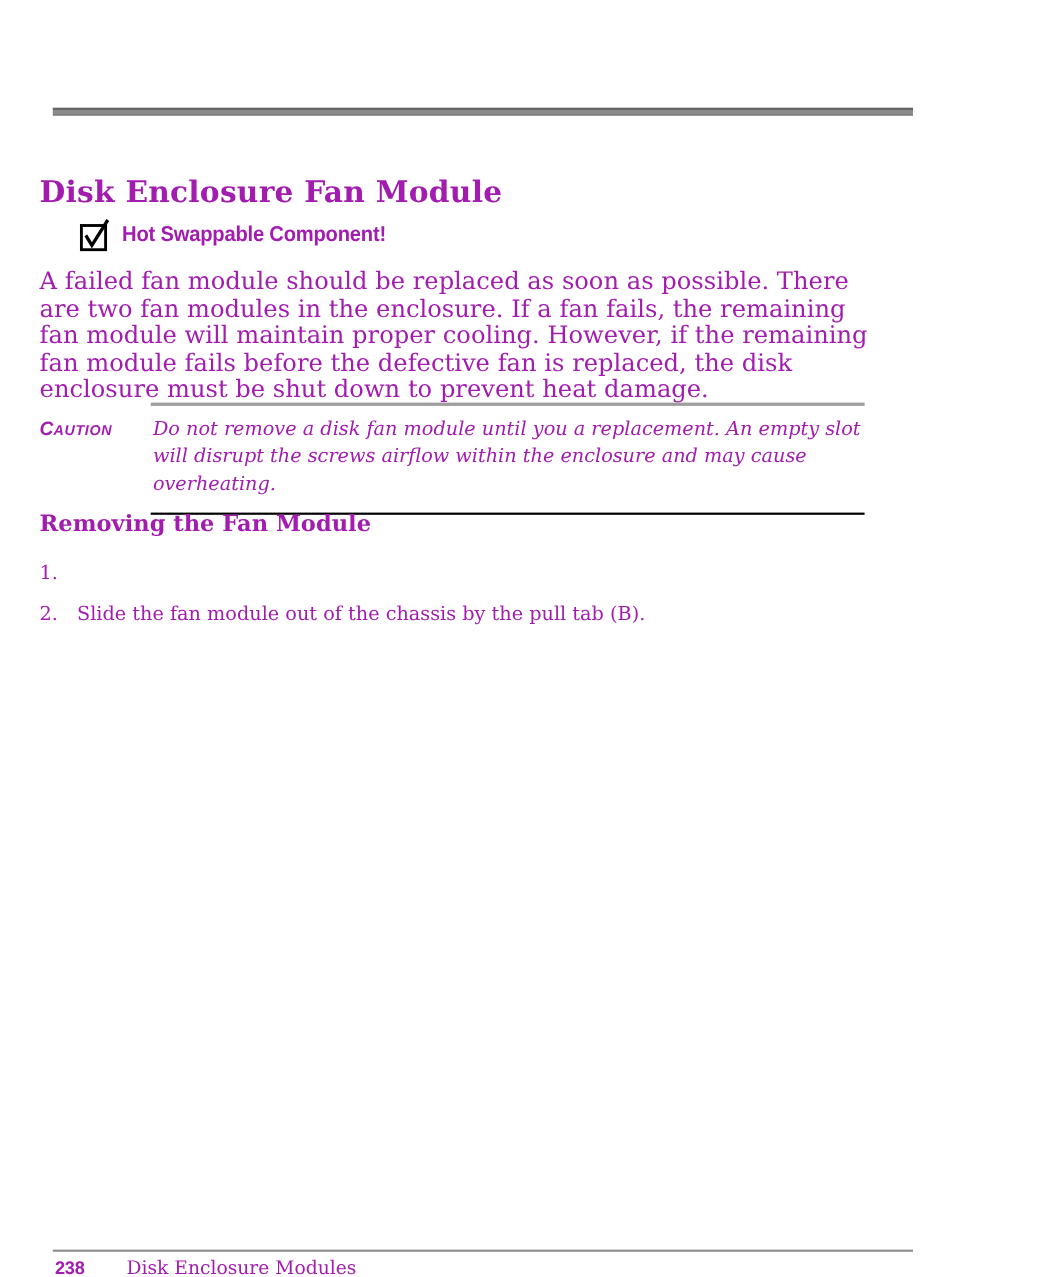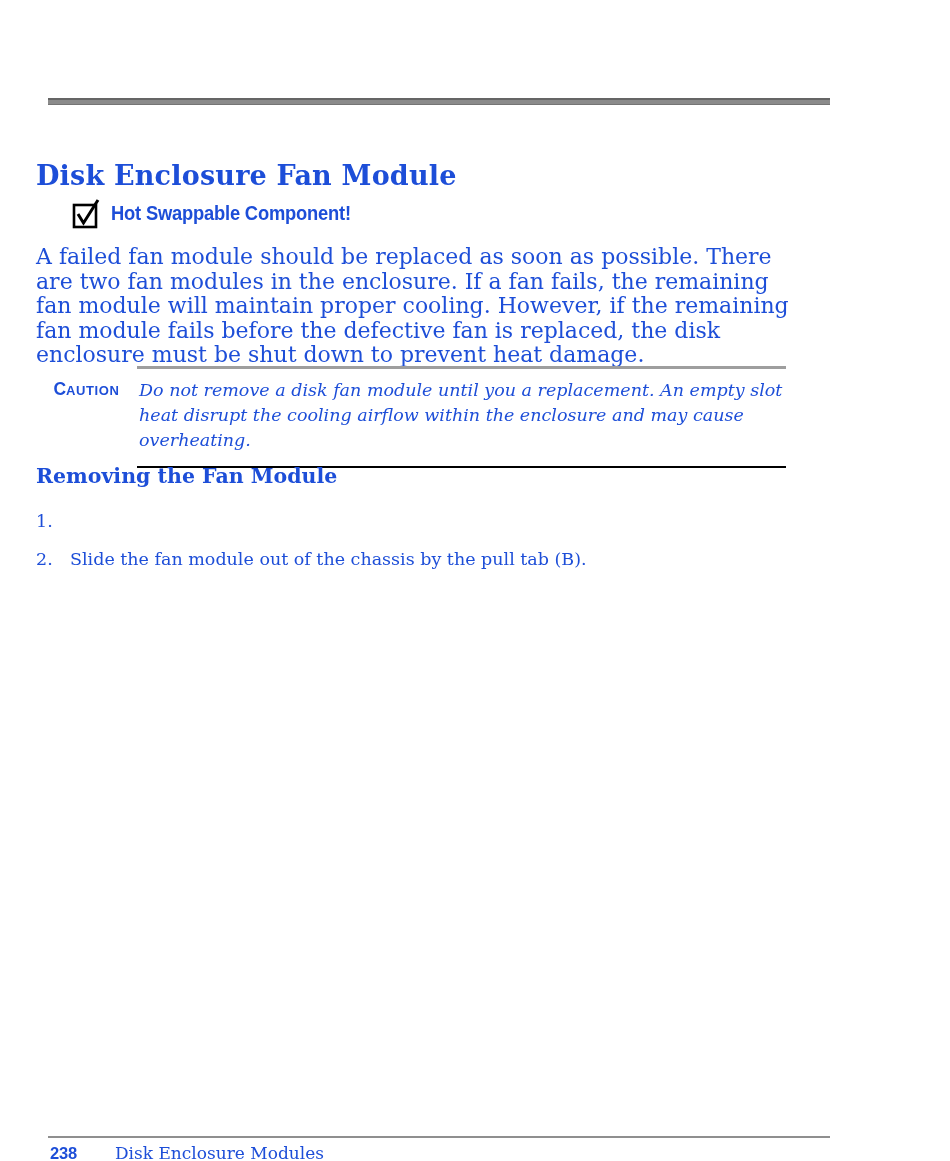--- a/index.html
+++ b/index.html
@@ -2,21 +2,21 @@
 <html><head>
 <meta charset="utf-8">
 <style>
   html, body { margin: 0; padding: 0; background: #ffffff; }
   .page {
     position: relative;
     width: 950px;
     height: 1161px;
     background: #ffffff;
     font-family: "DejaVu Serif", serif;
-    color: #1d4ed8;
+    color: #a21caf;
     overflow: hidden;
   }
 
   
   .top-rule {
     position: absolute;
     left: 48px;
     top: 98px;
     width: 782px;
     height: 4px;
@@ -70,23 +70,23 @@
     position: absolute;
     left: 36px;
     top: 366px;
     width: 750px;
     display: flex;
   }
   .caution-label {
     width: 101px;
     padding-top: 13px;
     font-family: "Liberation Sans", sans-serif;
+    font-style: italic;
     font-weight: bold;
     white-space: nowrap;
-    text-align: center;
   }
   .caution-label .cap { font-size: 17.5px; }
   .caution-label .rest { font-size: 13px; letter-spacing: 0.6px; }
   .caution-body {
     flex: 1;
     border-top: 3px solid #9e9e9e;
     border-bottom: 2px solid #000000;
     padding: 9px 2px 13px 2px;
     font-style: italic;
     font-size: 17.5px;
@@ -160,21 +160,21 @@
         <polyline points="6,16 11.5,25 26,2" fill="none" stroke="#000" stroke-width="3"></polyline>
       </svg>
     </span>
     <span class="hotswap-label">Hot Swappable Component!</span>
   </div>
 
   <p class="intro">A failed fan module should be replaced as soon as possible. There are two fan modules in the enclosure. If a fan fails, the remaining fan module will maintain proper cooling. However, if the remaining fan module fails before the defective fan is replaced, the disk enclosure must be shut down to prevent heat damage.</p>
 
   <div class="caution-block">
     <div class="caution-label"><span class="cap">C</span><span class="rest">AUTION</span></div>
-    <div class="caution-body">Do not remove a disk fan module until you a replacement. An empty slot heat disrupt the cooling airflow within the enclosure and may cause overheating.</div>
+    <div class="caution-body">Do not remove a disk fan module until you a replacement. An empty slot will disrupt the screws airflow within the enclosure and may cause overheating.</div>
   </div>
 
   <h2 class="section-heading">Removing the Fan Module</h2>
 
   <div class="steps">
     <div class="step">
       <span class="step-num">1.</span>
     </div>
     <div class="step">
       <span class="step-num">2.</span>

